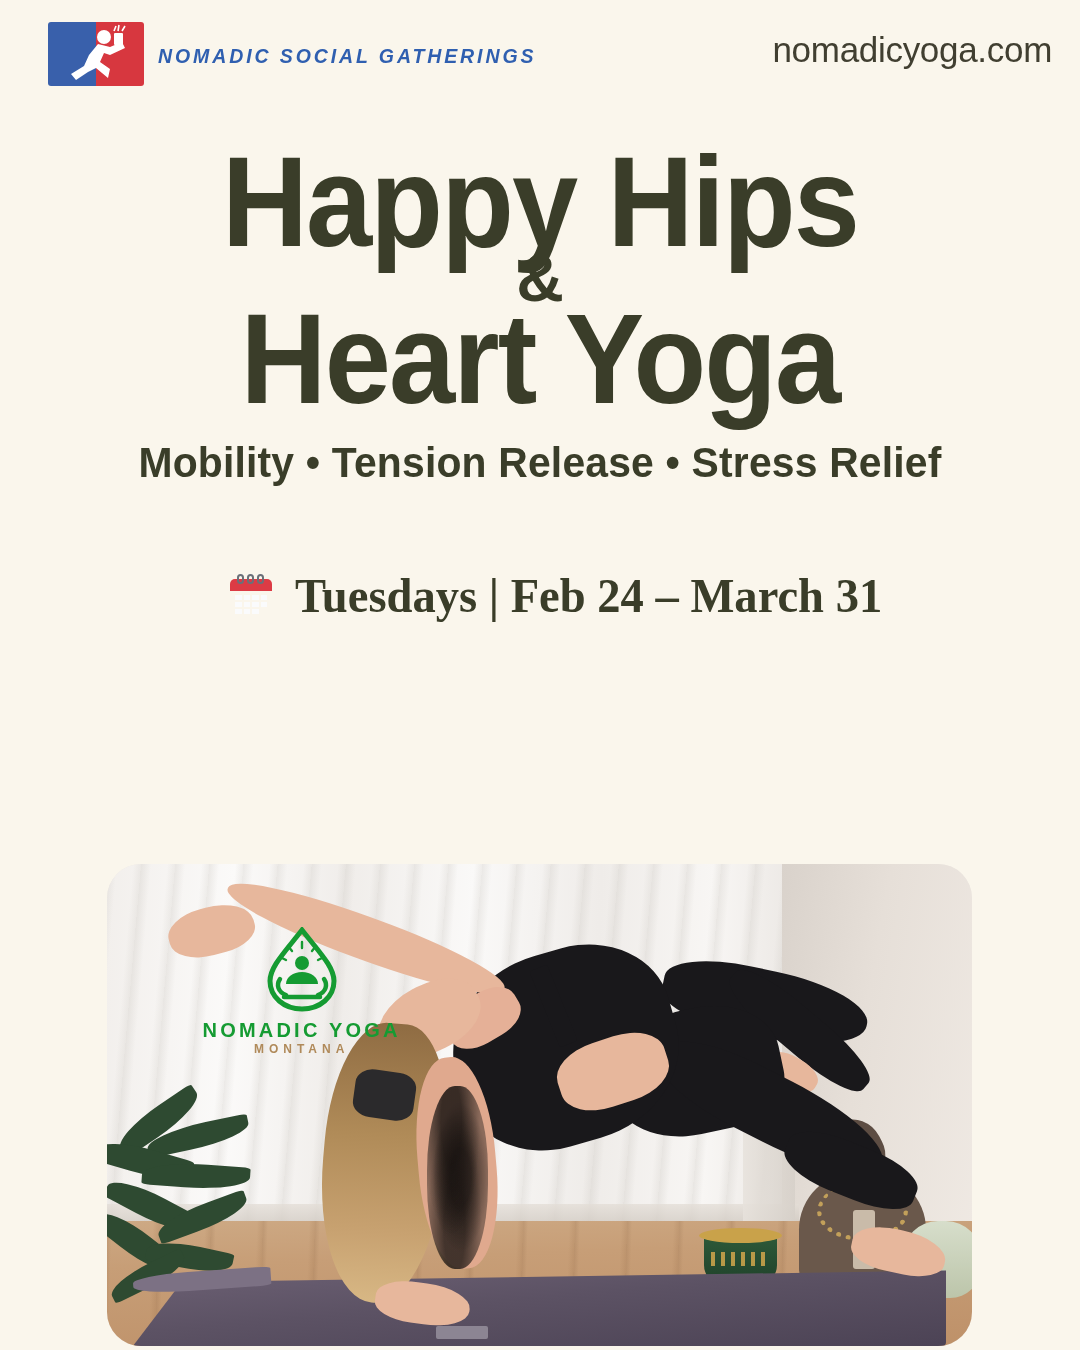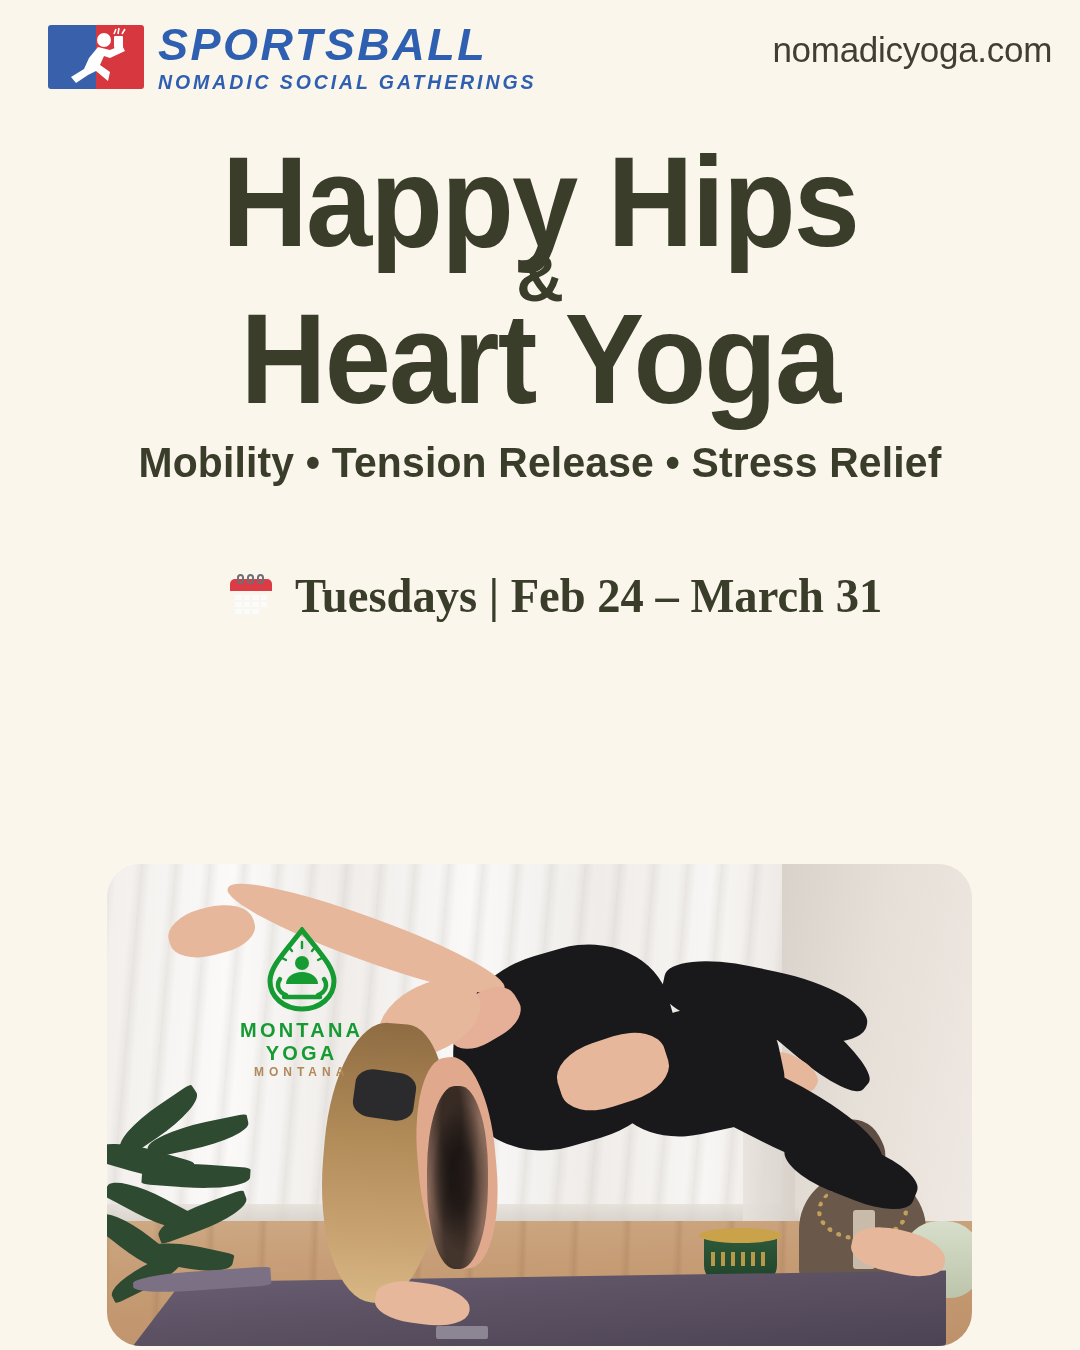--- a/index.html
+++ b/index.html
@@ -257,21 +257,20 @@
       <svg viewBox="0 0 96 64" xmlns="http://www.w3.org/2000/svg">
         <g fill="#FFFFFF">
           <circle cx="56" cy="15" r="7"></circle>
           <path d="M50 22 L62 25 L74 20 L77 26 L62 33 L56 31 L52 40 L62 47 L60 56 L48 46 L40 50 L28 58 L23 52 L36 44 L41 33 Z"></path>
           <rect x="66" y="11" width="9" height="12" rx="1"></rect>
           <path d="M66 9 l2 -5 M70 9 l1 -6 M74 9 l3 -5" stroke="#FFFFFF" stroke-width="1.6" fill="none"></path>
         </g>
       </svg>
     </div>
     <div class="brand-words">
-      <div class="brand-name">SPORTSBALL</div>
       <div class="brand-tag">NOMADIC SOCIAL GATHERINGS</div>
     </div>
   </div>
 
   <div class="site-url">nomadicyoga.com</div>
 </div>
 
 <div class="title-block">
   <div class="title-line">Happy Hips</div>
   <div class="amp">&amp;</div>
@@ -373,18 +372,18 @@
       <div class="wm-mark">
         <svg viewBox="0 0 76 86" xmlns="http://www.w3.org/2000/svg">
           <path d="M38 3 C56 26 70 40 70 54 C70 70 56 82 38 82 C20 82 6 70 6 54 C6 40 20 26 38 3 Z" fill="none" stroke="#159B32" stroke-width="5"></path>
           <circle cx="38" cy="36" r="7" fill="#159B32"></circle>
           <path d="M38 21 v-6 M28 24 l-4 -5 M48 24 l4 -5 M22 33 l-6 -3 M54 33 l6 -3" stroke="#159B32" stroke-width="2.4" stroke-linecap="round"></path>
           <path d="M38 45 c-9 0 -16 5 -16 12 h32 c0 -7 -7 -12 -16 -12 Z" fill="#159B32"></path>
           <path d="M16 52 c-4 6 -2 13 6 16 M60 52 c4 6 2 13 -6 16" stroke="#159B32" stroke-width="4.5" fill="none" stroke-linecap="round"></path>
           <path d="M20 70 h36" stroke="#159B32" stroke-width="4.5" stroke-linecap="round"></path>
         </svg>
       </div>
-      <div class="wm-name">MONTANA YOGA</div>
+      <div class="wm-name">NOMADIC YOGA</div>
       <div class="wm-sub">MONTANA</div>
     </div>
 
   </div>
 </div>
 
 </body></html>

